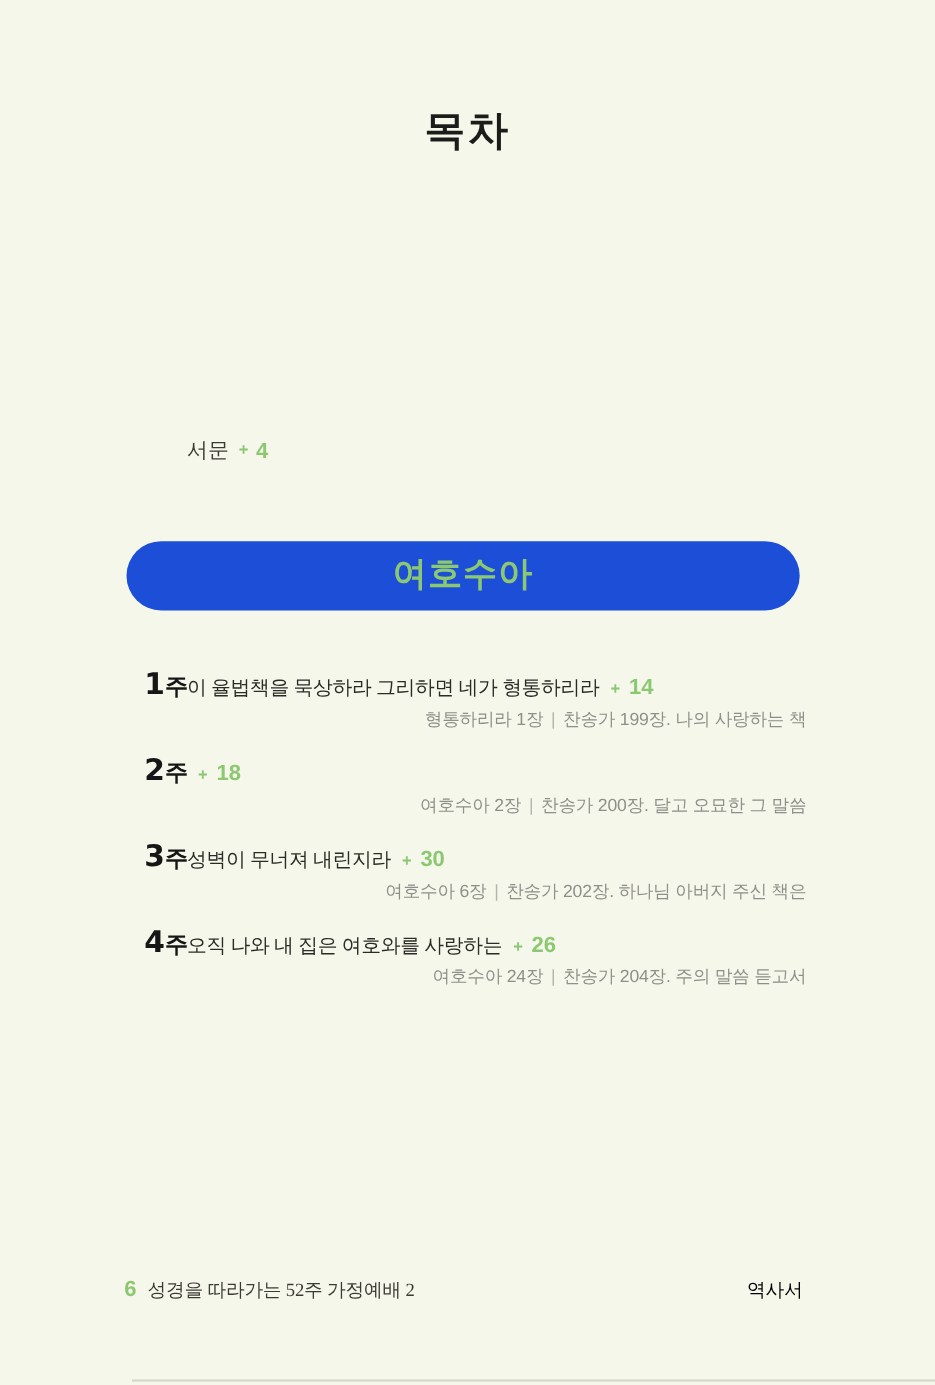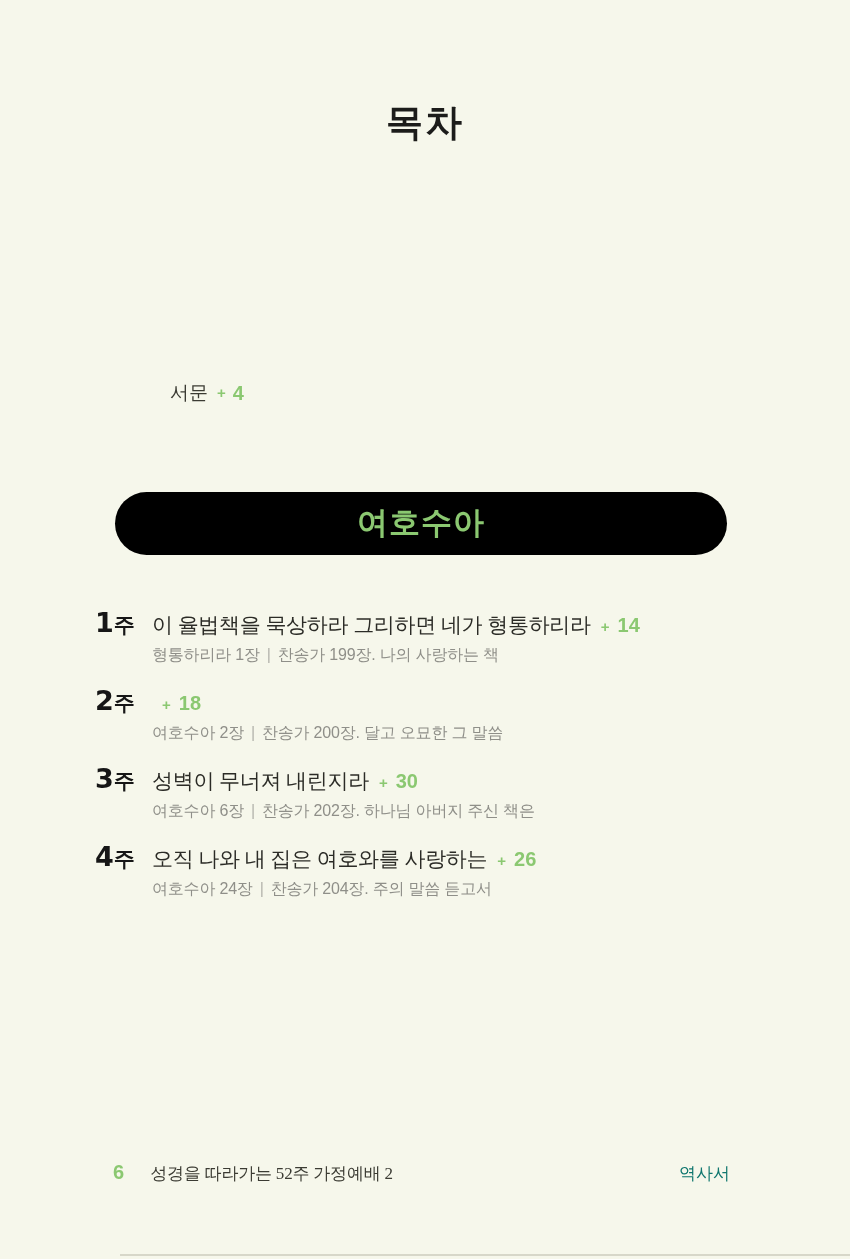--- a/index.html
+++ b/index.html
@@ -11,65 +11,65 @@
     position: relative;
     background: #f6f7eb;
     overflow: hidden;
     color: #2b2b26;
   }
 
   
   .page-title {
     position: absolute; top: 104px; left: 0; width: 100%;
     text-align: center;
-    font-family: Liberation Sans, sans-serif;
+    font-family: Liberation Mono, monospace;
     font-weight: 800; font-size: 37px; line-height: 1;
     letter-spacing: 2px; color: #1c1c1a;
   }
 
   
   .preface {
-    position: absolute; top: 381px; left: 170px;
+    position: absolute; top: 398px; left: 170px;
     font-size: 19px; line-height: 24px; color: #3b3b33;
     display: flex; align-items: flex-start;
   }
   .preface .plus {
     color: #8bc871; font-weight: 700; font-size: 15px; margin-left: 9px;
     font-family: "Liberation Sans", "DejaVu Sans", sans-serif;
   }
   .preface .pagenum {
     color: #8bc871; font-weight: 700; font-size: 20px; margin-left: 7px;
     font-family: "Liberation Sans", "DejaVu Sans", sans-serif;
   }
 
   
   .section-banner {
     position: absolute; top: 492px; left: 115px;
     width: 612px; height: 63px;
-    background: #000000; border-radius: 32px;
+    background: #1d4ed8; border-radius: 32px;
     display: flex; align-items: center; justify-content: center;
   }
   .section-banner .banner-title {
     font-family: "DejaVu Sans", "Liberation Sans", sans-serif;
     font-weight: 800; font-size: 31px; letter-spacing: 1px;
     color: #8bc871; line-height: 1; padding-bottom: 2px;
   }
 
   
-  .entries { position: absolute; top: 580px; left: 95px; width: 620px; }
+  .entries { position: absolute; top: 580px; left: 113px; width: 620px; text-align: right; }
   .entry { height: 78px; }
   .entry-title-row { display: flex; align-items: baseline; line-height: 27px; }
   .week-label {
     width: 57px; flex: 0 0 57px;
     font-family: "DejaVu Sans", "Liberation Sans", sans-serif;
     font-weight: 800; color: #161616;
   }
   .week-num { font-size: 27px; }
   .week-suffix { font-size: 21px; letter-spacing: -1px; }
-  .entry-title { font-size: 21px; color: #2b2b26; letter-spacing: -0.3px; }
+  .entry-title { font-size: 18px; color: #2b2b26; letter-spacing: -0.3px; }
   .entry-plus {
     color: #8bc871; font-weight: 700; font-size: 15px; margin-left: 10px;
     font-family: "Liberation Sans", "DejaVu Sans", sans-serif;
   }
   .entry-page {
     color: #8bc871; font-weight: 700; font-size: 20px; margin-left: 8px;
     font-family: "Liberation Sans", "DejaVu Sans", sans-serif;
     margin-top: 32px;
   }
   .entry-detail {
@@ -85,23 +85,23 @@
     position: absolute; top: 1160px; left: 113px; right: 120px;
     display: flex; align-items: baseline; justify-content: space-between;
     line-height: 24px;
   }
   .footer-left { display: flex; align-items: baseline; }
   .footer-pagenum {
     color: #8bc871; font-weight: 700; font-size: 20px;
     font-family: "Liberation Sans", "DejaVu Sans", sans-serif;
   }
   .footer-booktitle {
-    margin-left: 26px; font-size: 17px; color: #3b3b33; letter-spacing: -0.2px;
+    margin-left: 10px; font-size: 17px; color: #3b3b33; letter-spacing: -0.2px;
   }
-  .footer-section { font-size: 17px; color: #0f766e; }
+  .footer-section { font-size: 17px; color: #000000; }
 
   
   .page-edge-line {
     position: absolute; bottom: 3px; left: 120px; right: 0;
     height: 2px; background: rgba(190, 190, 173, 0.55);
   }
 </style>
 </head>
 <body>
 

